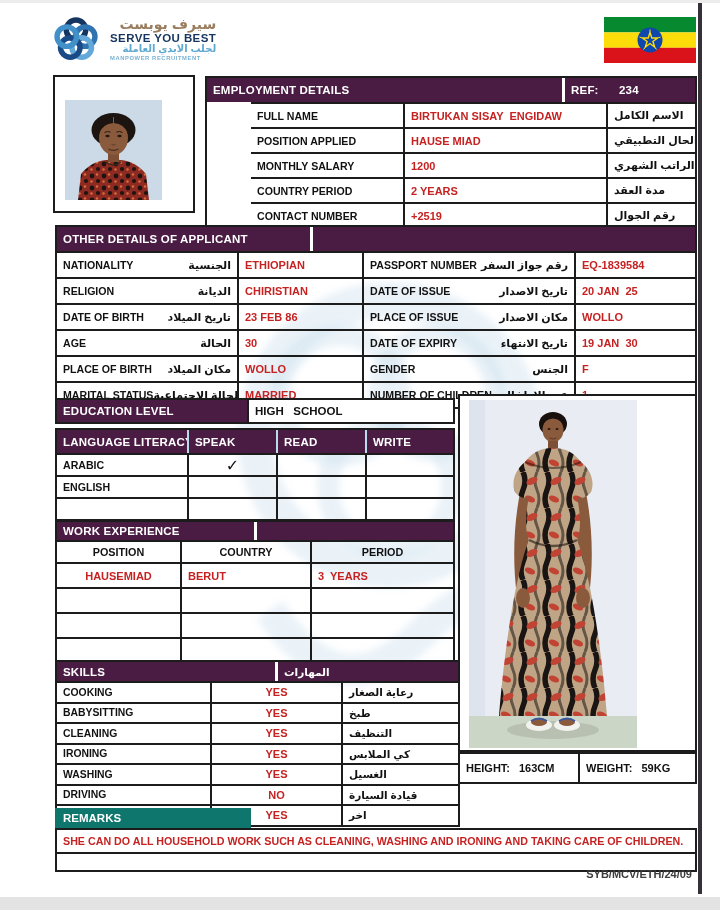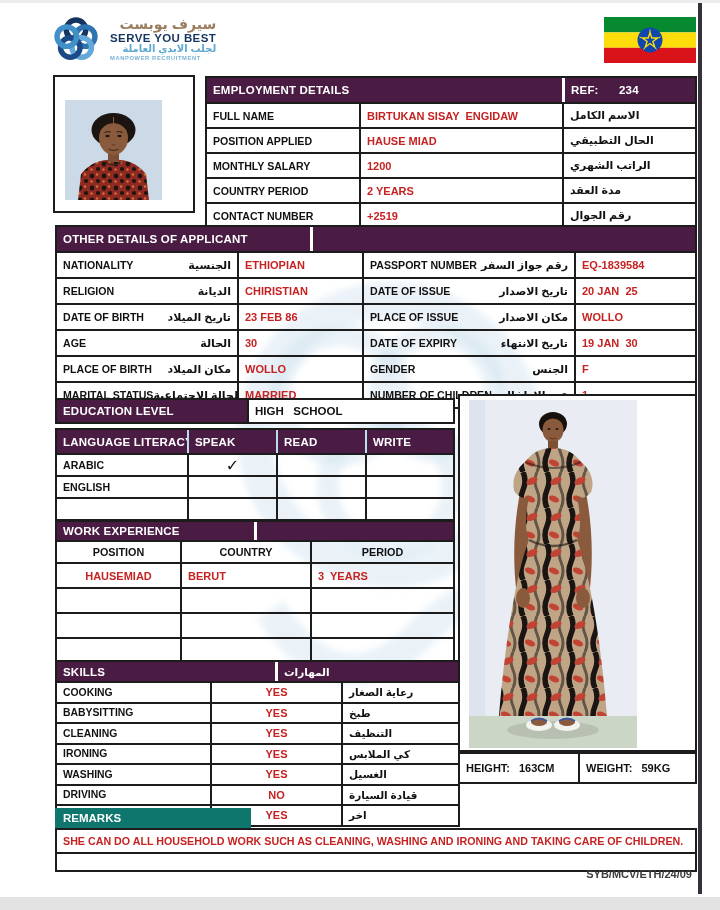--- a/index.html
+++ b/index.html
@@ -26,21 +26,21 @@
   .red{color:#c62222;font-weight:bold;font-size:11px;}
   .ar{font-weight:bold;font-size:11px;justify-content:flex-end;direction:rtl;}
   .ctr{justify-content:center;}
   .lblr{display:flex;justify-content:space-between;width:100%;align-items:center;}
   
   .cyansep .cell{border-left:2px solid #b9ddee;}
   .cyansep .cell.nol{border-left:none;}
   
   .emp{left:205px;top:76px;width:492px;}
   .emp .hrow{grid-template-columns:355px 1fr;height:24px;}
-  .emp .drow{grid-template-columns:152px 203px 1fr;height:23px;}
+  .emp .drow{grid-template-columns:152px 203px 1fr;height:23px;margin-left:44px;}
   .other{left:55px;top:225px;width:642px;}
   .other .hrow{grid-template-columns:253px 1fr;height:24px;}
   .other .drow{grid-template-columns:180px 125px 212px 1fr;height:24px;}
   .edu{left:55px;top:398px;width:400px;}
   .edu .hrow{grid-template-columns:190px 1fr;height:22px;}
   .edu .val{font-weight:bold;font-size:11.5px;color:#111;background:#fff;}
   .lang{left:55px;top:428px;width:400px;}
   .lang .hrow{grid-template-columns:130px 89px 89px 1fr;height:23px;}
   .lang .drow{grid-template-columns:130px 89px 89px 1fr;height:20px;}
   .work{left:55px;top:520px;width:400px;}

